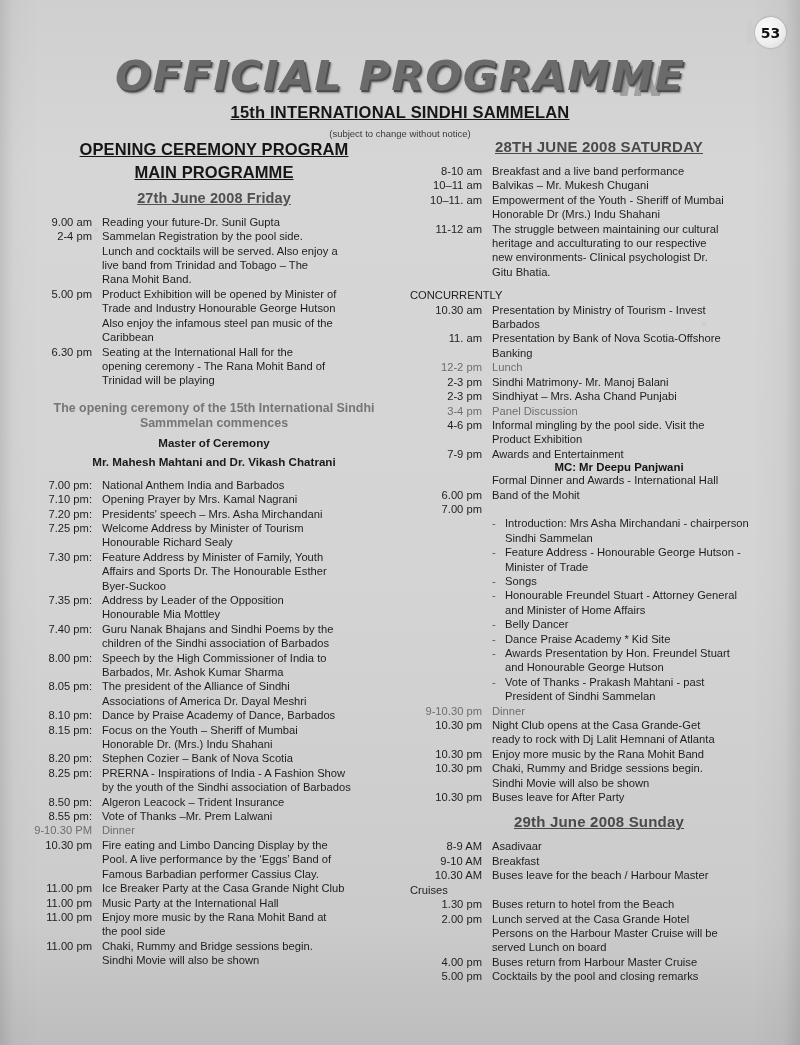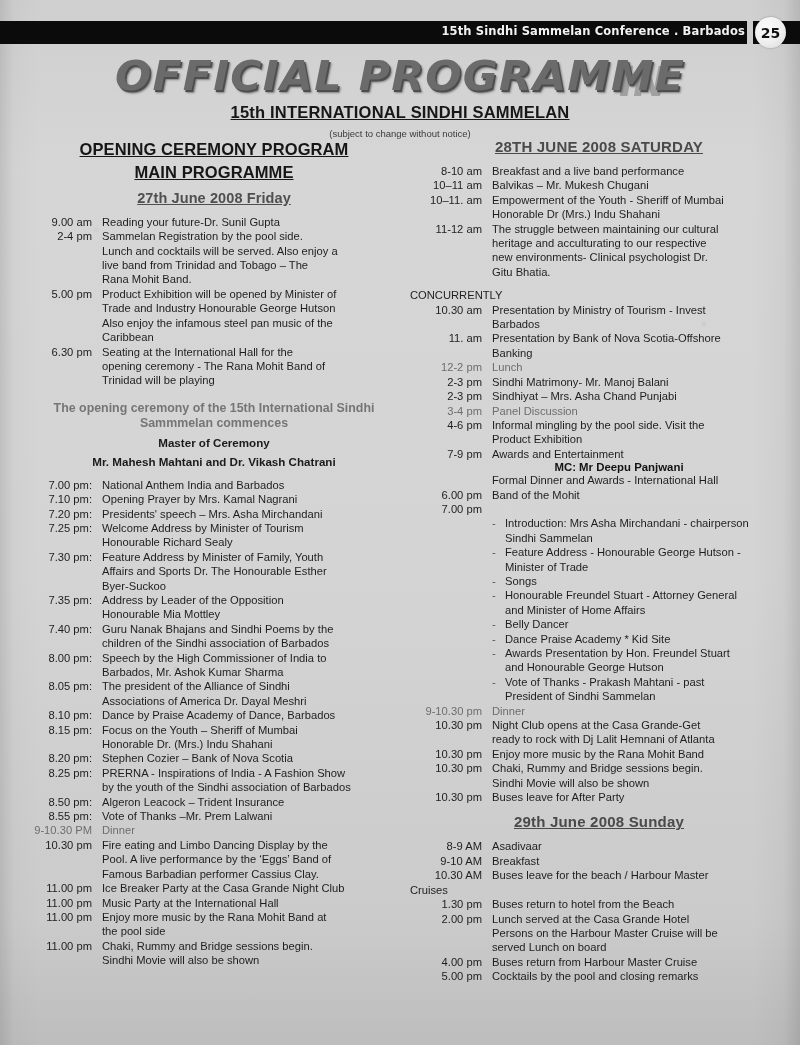--- a/index.html
+++ b/index.html
@@ -228,25 +228,22 @@
   }
   .dash-item .dtext { flex: 1 1 auto; white-space: pre-line; }
 
   .gap-sm { height: 9px; }
 </style>
 </head>
 <body>
 
 <div id="page">
 
-  <div class="top-bar">
-    <div class="top-bar-text">15th Sindhi Sammelan Conference . Barbados</div>
-  </div>
   <div class="bar-notch"></div>
-  <div class="page-badge">25</div>
+  <div class="page-badge">53</div>
 
   <div class="masthead">
     <div class="ghost-in">IN</div>
     <div class="title-main">OFFICIAL PROGRAMME</div>
     <div class="title-sub">15th INTERNATIONAL SINDHI SAMMELAN</div>
     <div class="title-note">(subject to change without notice)</div>
   </div>
 
   <div class="col col-left">
     <div class="head-big">OPENING CEREMONY PROGRAM</div>

